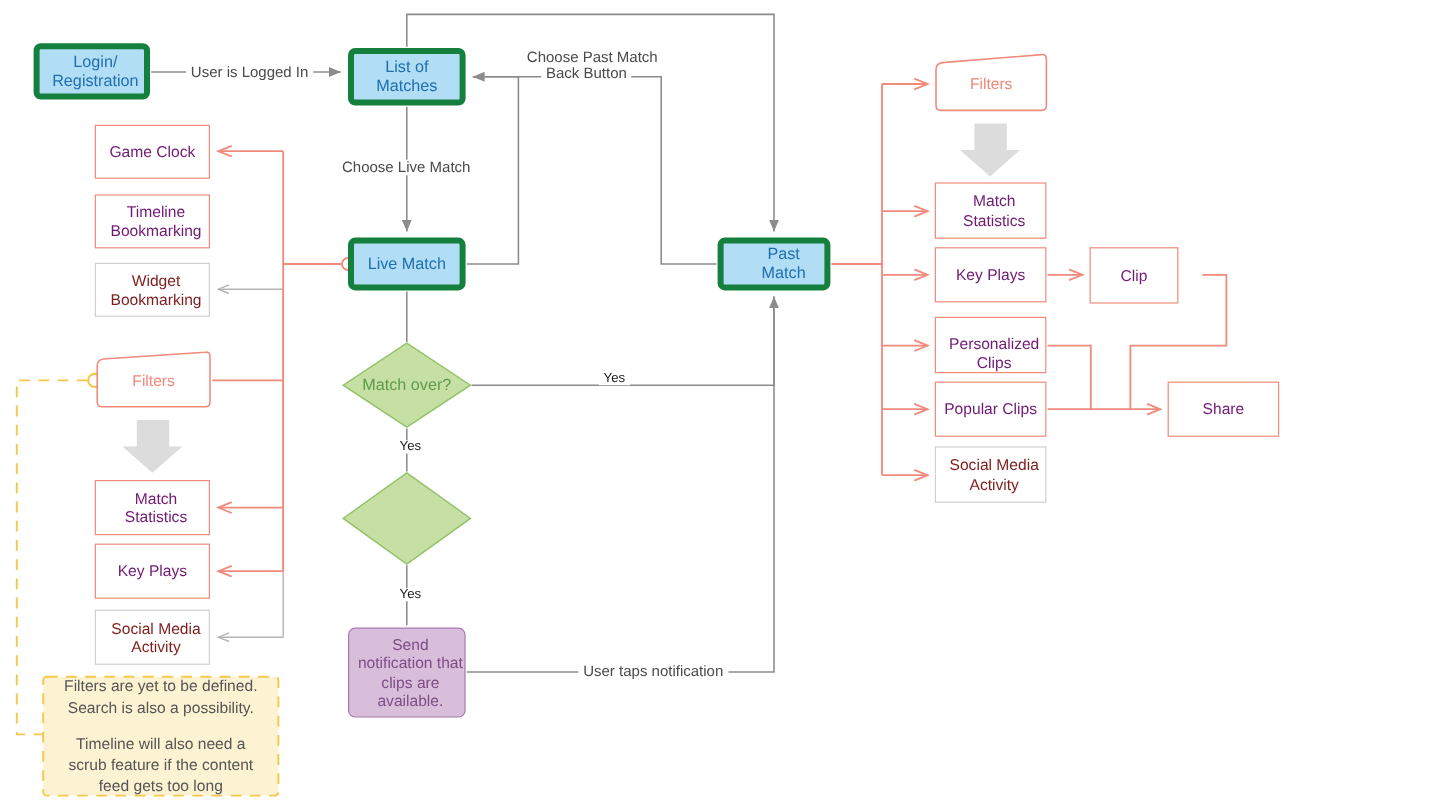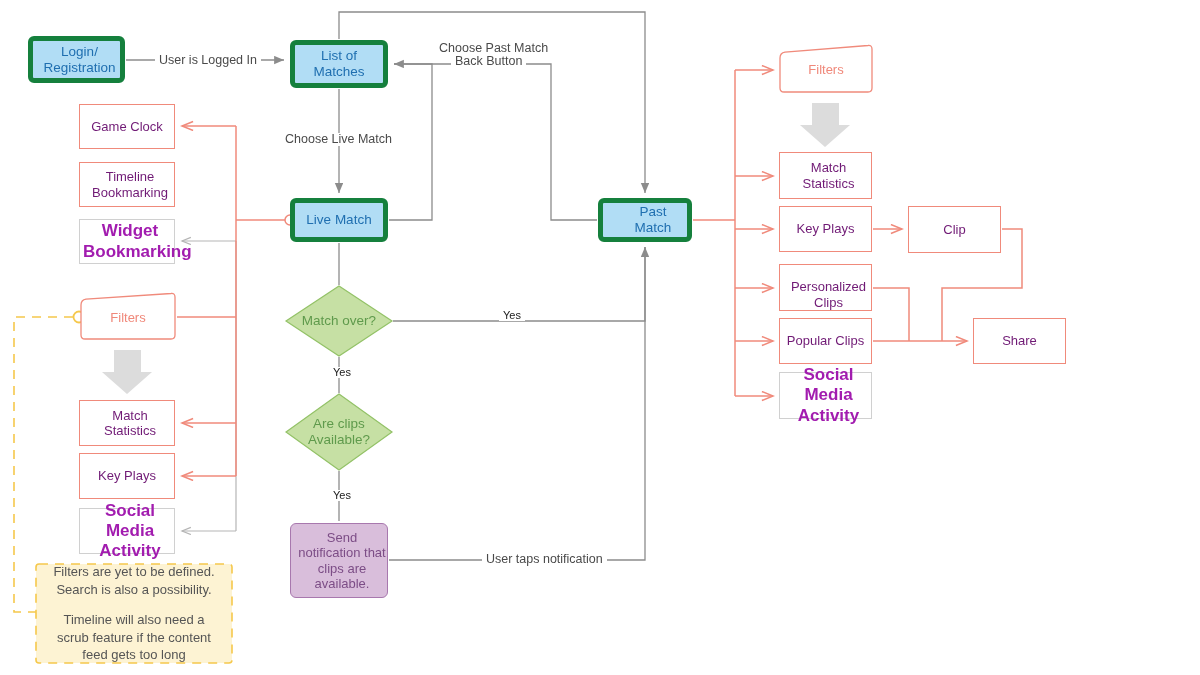--- a/index.html
+++ b/index.html
@@ -8,21 +8,21 @@
   #canvas{position:relative;width:1200px;height:675px;background:#ffffff;overflow:hidden;}
   svg.layer{position:absolute;left:0;top:0;width:1200px;height:675px;}
   .node{position:absolute;box-sizing:border-box;display:flex;align-items:center;
         justify-content:center;text-align:center;line-height:1.18;}
   .node span{display:block;width:100%;padding:0 3px;}
   
   .blue{background:#b1ddf5;border:5px solid #15803d;border-radius:6px;color:#1f6fb0;font-size:13.5px;}
   
   .red{background:#ffffff;border:1px solid #f08a7b;color:#701a75;font-size:13px;}
   
-  .gray{background:#ffffff;border:1px solid #d0d0d0;color:#a21caf;font-size:17px;font-weight:bold;}
+  .gray{background:#ffffff;border:1px solid #d0d0d0;color:#7f1d1d;font-size:13px;}
   
   .purple{background:#d9bedb;border:1px solid #a878ae;border-radius:6px;color:#7c4d86;font-size:13px;}
   
   .note{background:#fdf3d3;color:#555555;font-size:13px;line-height:1.35;
         display:block;padding:10px 8px 8px 8px;text-align:center;}
   
   .dlabel{position:absolute;color:#5f9a4c;font-size:13.5px;text-align:center;line-height:1.2;
           display:flex;align-items:center;justify-content:center;}
   .edgelabel{position:absolute;font-size:12.5px;color:#4a4a4a;background:#ffffff;
              padding:0 4px;white-space:nowrap;line-height:1;}
@@ -193,26 +193,20 @@
       <div style="height:13px;"></div>
       <div>Timeline will also need a</div>
       <div>scrub feature if the content</div>
       <div>feed gets too long</div>
     </div>
   </div>
 
   <div class="dlabel" style="left:286px;top:306px;width:106px;height:30px;">
     <span>Match over?</span>
   </div>
-  <div class="dlabel" style="left:286px;top:413px;width:106px;height:38px;">
-    <span>
-      <span style="display:block;">Are clips</span>
-      <span style="display:block;">Available?</span>
-    </span>
-  </div>
 
   <div class="node purple" style="left:290px;top:523px;width:98px;height:75px;">
     <span>
       <span>Send</span>
       <span>notification that</span>
       <span>clips are</span>
       <span>available.</span>
     </span>
   </div>
 
@@ -245,21 +239,21 @@
     <span>Popular Clips</span>
   </div>
 
   <div class="node gray" style="left:779px;top:372px;width:93px;height:47px;">
     <span>
       <span>Social Media</span>
       <span>Activity</span>
     </span>
   </div>
 
-  <div class="node red" style="left:908px;top:206px;width:93px;height:47px;">
+  <div class="node red" style="left:908px;top:206px;width:74px;height:47px;">
     <span>Clip</span>
   </div>
 
   <div class="node red" style="left:973px;top:318px;width:93px;height:46px;">
     <span>Share</span>
   </div>
 
   <div class="edgelabel" style="left:155px;top:54px;">User is Logged In</div>
 
   <div class="edgelabel" style="left:435px;top:6px;margin-top:36px;">Choose Past Match</div>

